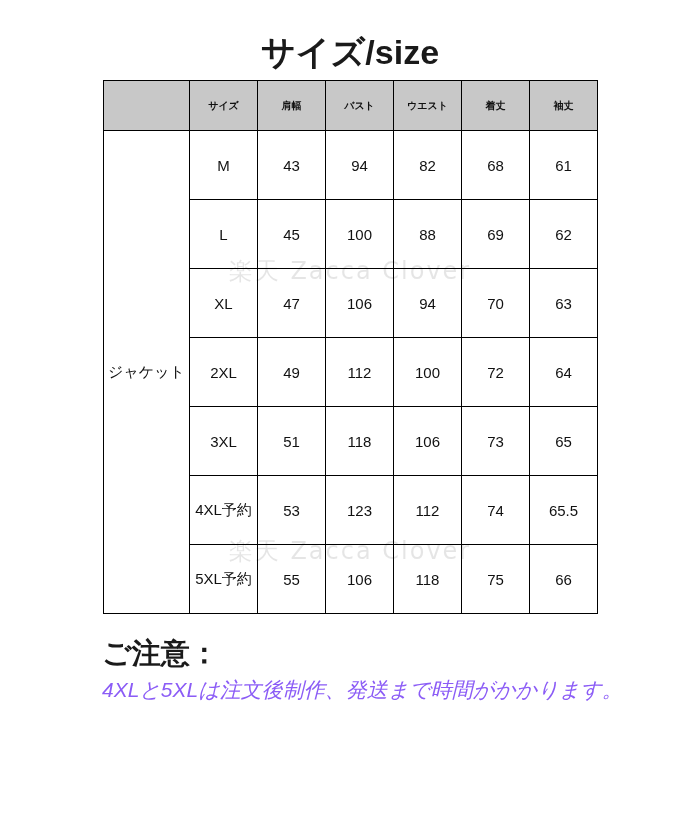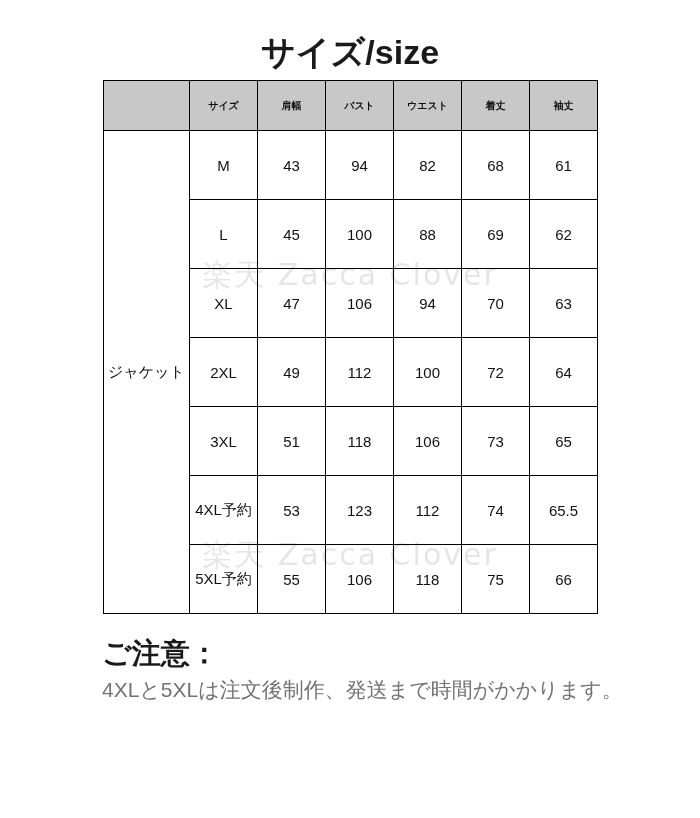--- a/index.html
+++ b/index.html
@@ -80,21 +80,21 @@
   .col-cat { width: 86px; }
   .col-size { width: 68px; }
   .col-num { width: 68px; }
 
   .watermark {
     position: absolute;
     left: 0;
     width: 100%;
     text-align: center;
     font-family: "DejaVu Sans", sans-serif;
-    font-size: 30px;
+    font-size: 24px;
     color: rgba(0,0,0,0.10);
     letter-spacing: 2px;
     pointer-events: none;
     white-space: nowrap;
   }
   .wm1 { top: 175px; }
   .wm2 { top: 455px; }
 
   .notice {
     margin-top: 22px;
@@ -104,21 +104,22 @@
   .notice-title {
     font-size: 29px;
     font-weight: bold;
     margin: 0 0 4px 0;
     line-height: 1.2;
   }
   .notice-line {
     font-size: 21px;
     line-height: 1.45;
     margin: 0;
-    color: #737373;
+    color: #8b5cf6;
+    font-style: italic;
   }
 </style>
 </head>
 <body>
 
 <div class="page">
 
   <h1 class="title">サイズ/size</h1>
 
 

